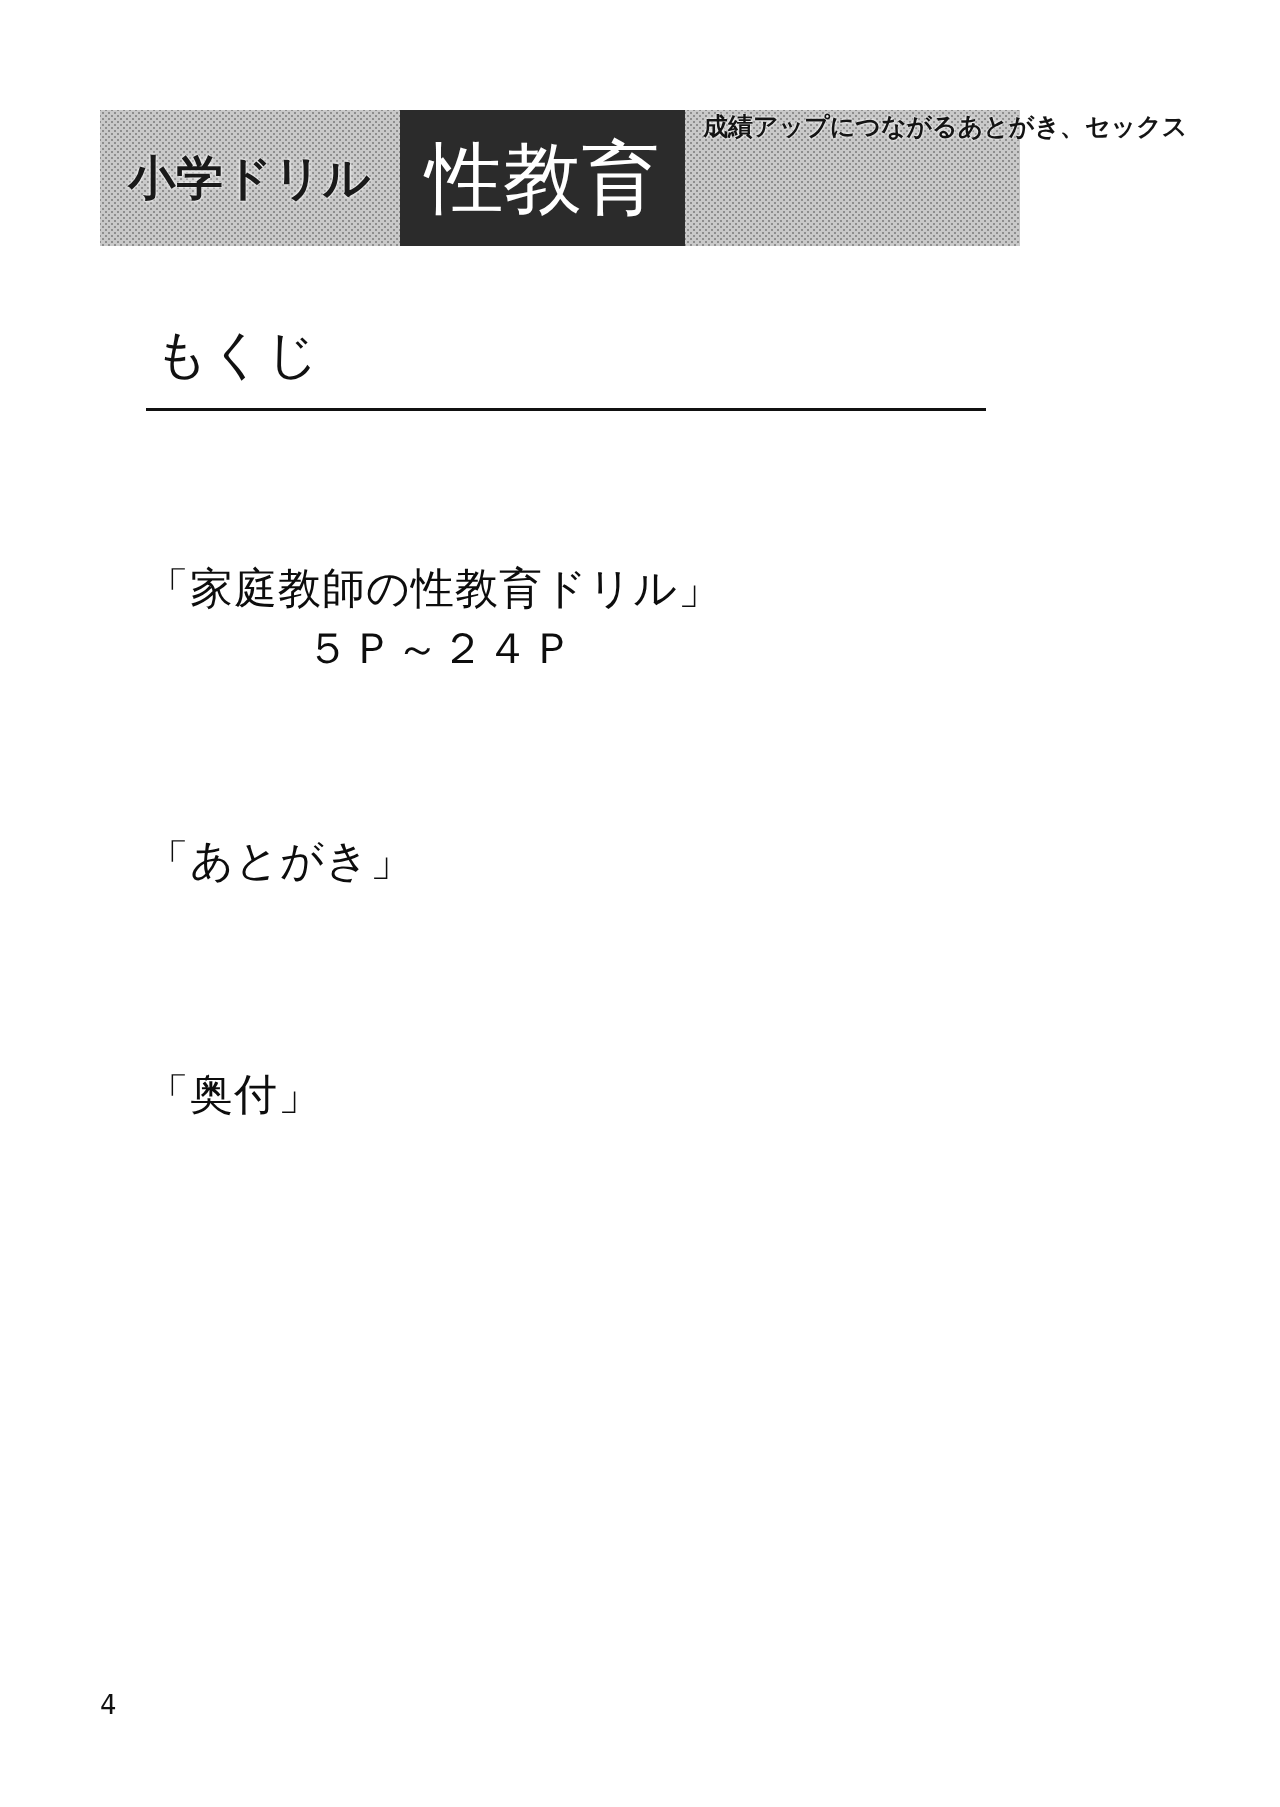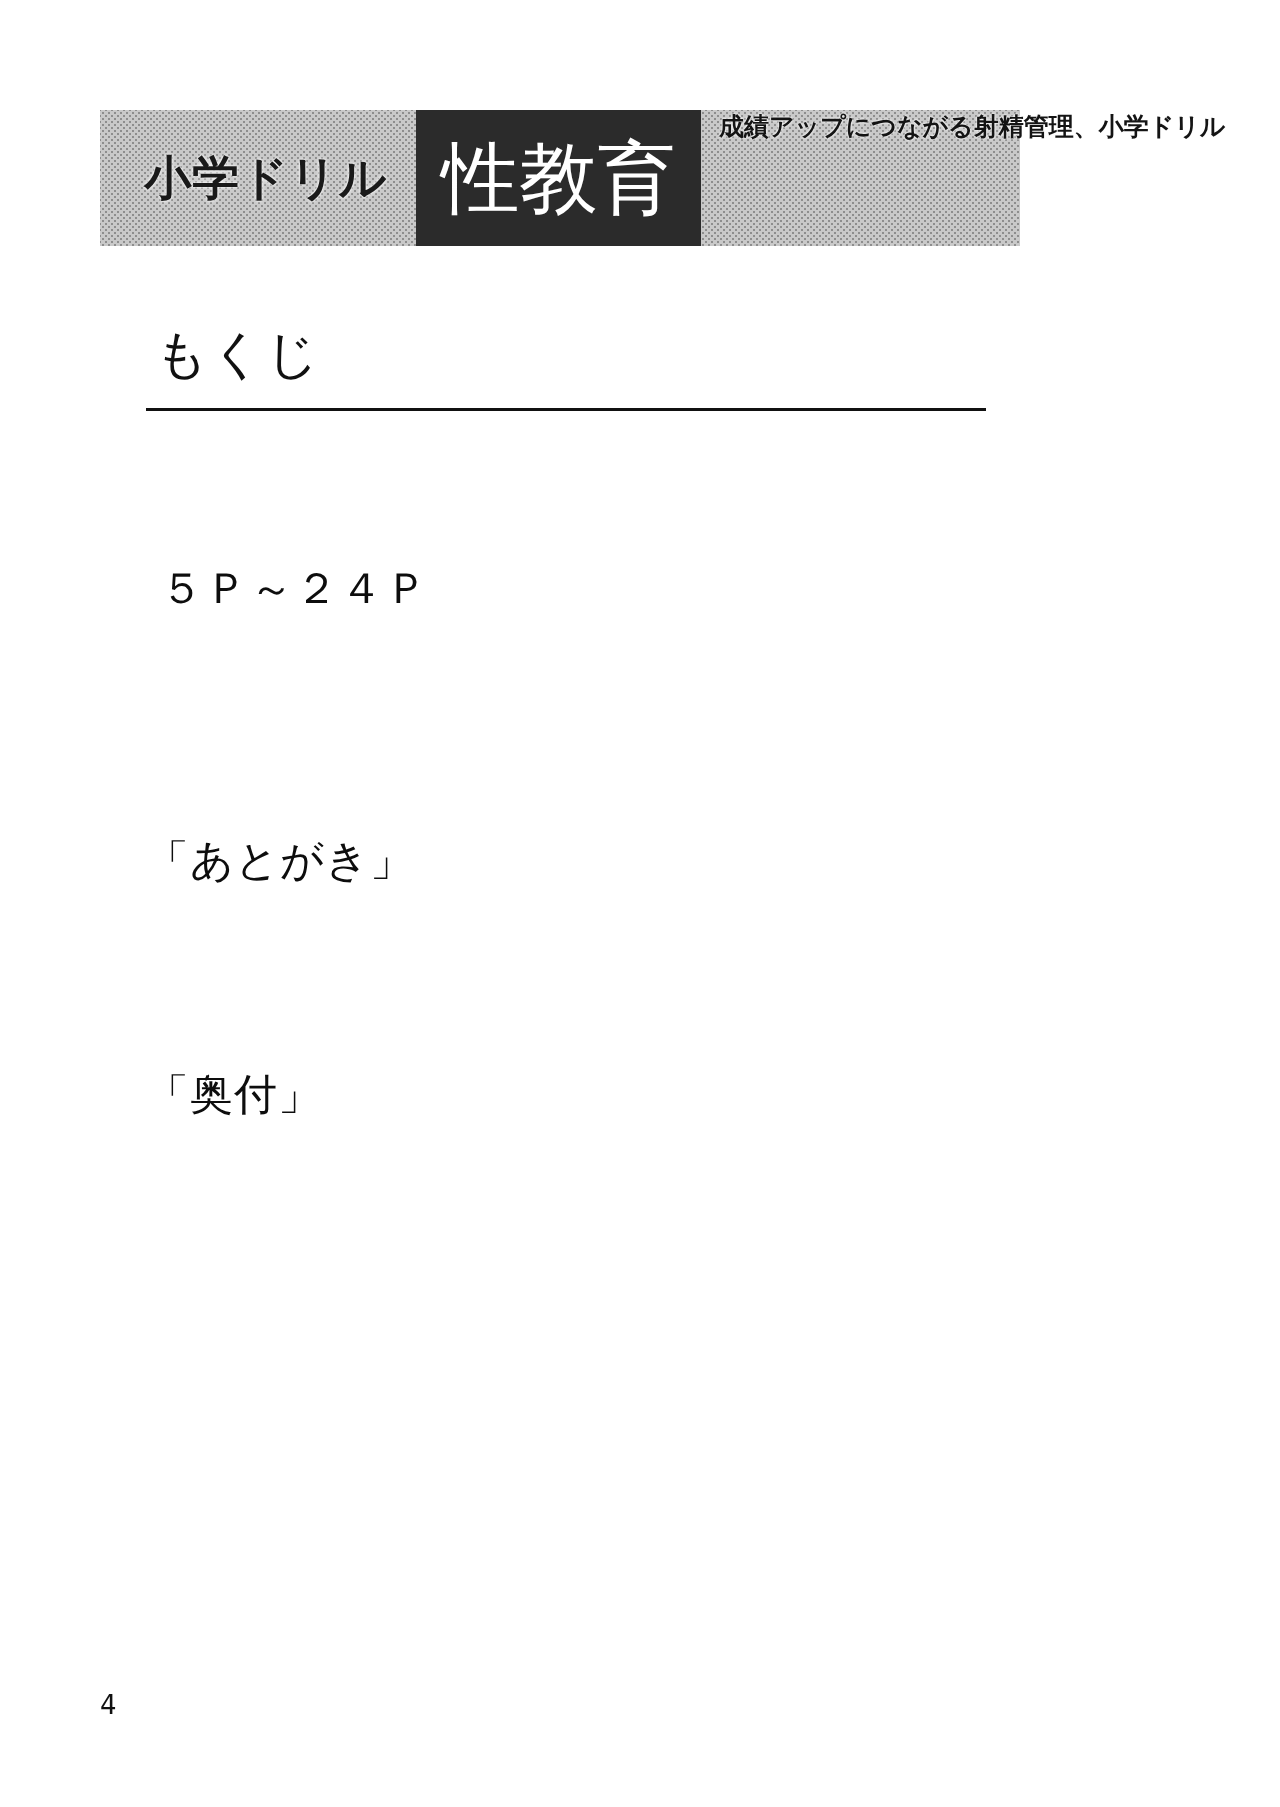--- a/index.html
+++ b/index.html
@@ -32,21 +32,20 @@
       radial-gradient(#8e8e8e 1.1px, transparent 1.2px);
     background-size: 6px 6px, 6px 6px;
     background-position: 0 0, 3px 3px;
     box-sizing: border-box;
   }
   .masthead-left {
     flex: 0 0 300px;
     display: flex;
     align-items: center;
     justify-content: center;
-    margin-left: 16px;
   }
   .masthead-left .txt {
     font-size: 47px;
     font-weight: bold;
     letter-spacing: 1px;
     color: #1a1a1a;
     text-shadow: 0 0 2px #ffffff, 0 0 4px #ffffff;
     white-space: nowrap;
   }
   .masthead-center {
@@ -134,28 +133,29 @@
 
 <div class="masthead">
   <div class="masthead-left">
     <span class="txt">小学ドリル</span>
   </div>
   <div class="masthead-center">
     <span class="txt">性教育</span>
   </div>
   <div class="masthead-right">
     <span class="line">成績アップにつながる</span>
-    <span class="line">射精管理、小学ドリル</span>
+    <span class="line">あとがき、セックス</span>
   </div>
 </div>
 
 <div class="toc-heading">もくじ</div>
 <div class="toc-rule"></div>
 
 <div class="toc-entry" id="entry-0">
+  <span>「家庭教師の性教育ドリル」</span>
   <span class="pages">５Ｐ～２４Ｐ</span>
 </div>
 
 <div class="toc-entry" id="entry-1">
   <span>「あとがき」</span>
 </div>
 
 <div class="toc-entry" id="entry-2">
   <span>「奥付」</span>
 </div>

